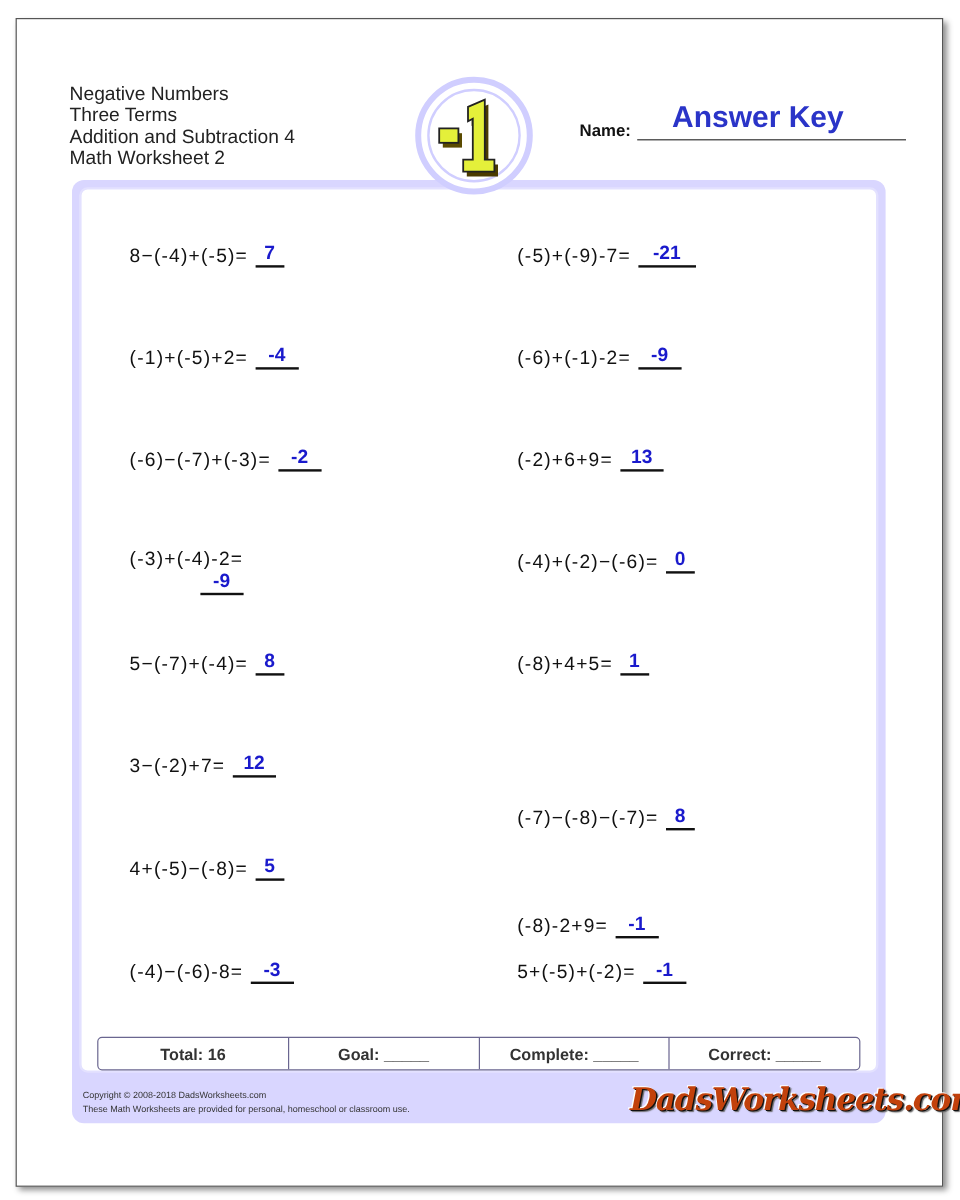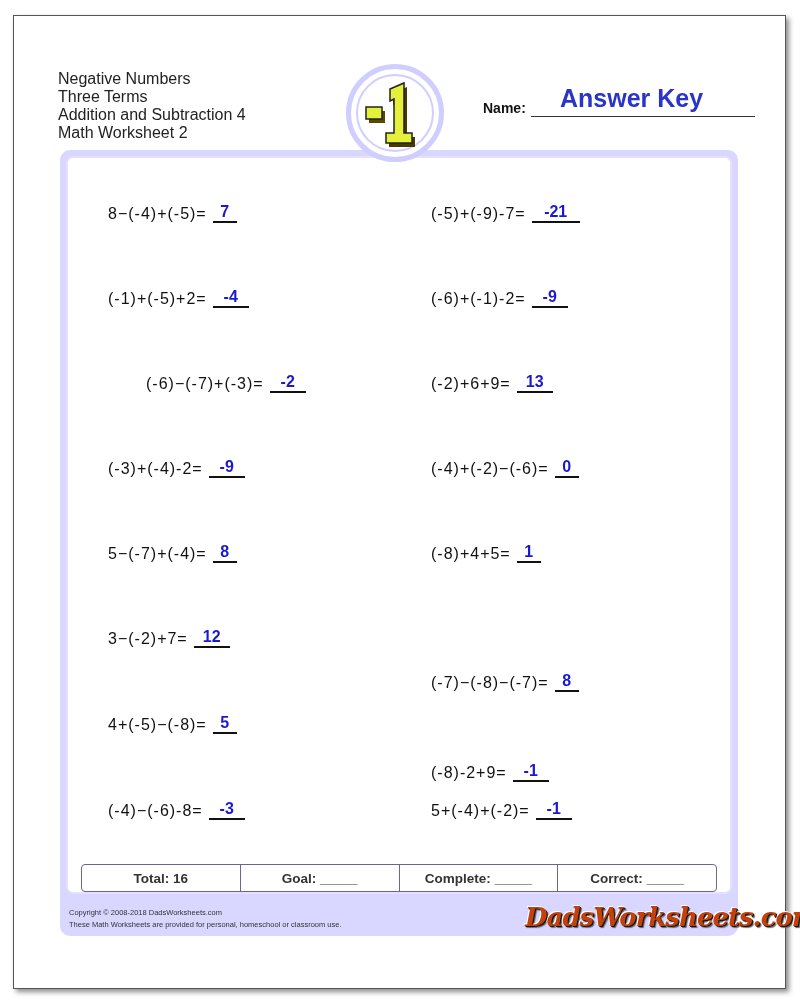--- a/index.html
+++ b/index.html
@@ -57,25 +57,25 @@
 <div class="answer-key">Answer Key</div>
 
 <div class="problem" style="left:108px;top:203px;">
   <span class="expr">8−(-4)+(-5)=</span>
   <span class="ans" style="min-width:16px">7</span>
 </div>
 <div class="problem" style="left:108px;top:288px;">
   <span class="expr">(-1)+(-5)+2=</span>
   <span class="ans" style="min-width:28px">-4</span>
 </div>
-<div class="problem" style="left:108px;top:373px;margin-left:38px;">
+<div class="problem" style="left:108px;top:373px;">
   <span class="expr">(-6)−(-7)+(-3)=</span>
   <span class="ans" style="min-width:28px">-2</span>
 </div>
-<div class="problem" style="left:108px;top:458px;">
+<div class="problem" style="left:108px;top:458px;flex-direction:column;">
   <span class="expr">(-3)+(-4)-2=</span>
   <span class="ans" style="min-width:28px">-9</span>
 </div>
 <div class="problem" style="left:108px;top:543px;">
   <span class="expr">5−(-7)+(-4)=</span>
   <span class="ans" style="min-width:16px">8</span>
 </div>
 <div class="problem" style="left:108px;top:628px;">
   <span class="expr">3−(-2)+7=</span>
   <span class="ans" style="min-width:28px">12</span>
@@ -111,21 +111,21 @@
 </div>
 <div class="problem" style="left:431px;top:628px;margin-top:44px;">
   <span class="expr">(-7)−(-8)−(-7)=</span>
   <span class="ans" style="min-width:16px">8</span>
 </div>
 <div class="problem" style="left:431px;top:714px;margin-top:48px;">
   <span class="expr">(-8)-2+9=</span>
   <span class="ans" style="min-width:28px">-1</span>
 </div>
 <div class="problem" style="left:431px;top:800px;">
-  <span class="expr">5+(-4)+(-2)=</span>
+  <span class="expr">5+(-5)+(-2)=</span>
   <span class="ans" style="min-width:28px">-1</span>
 </div>
 
 <div class="score-box">
   <div class="score-cell">Total: 16</div>
   <div class="score-cell">Goal: _____</div>
   <div class="score-cell">Complete: _____</div>
   <div class="score-cell">Correct: _____</div>
 </div>
 

